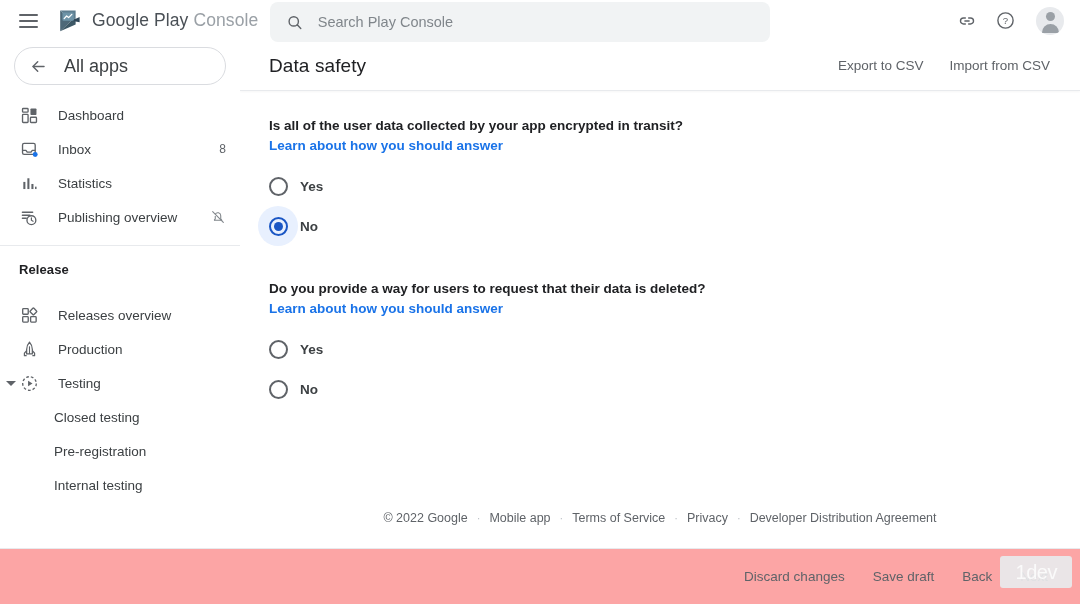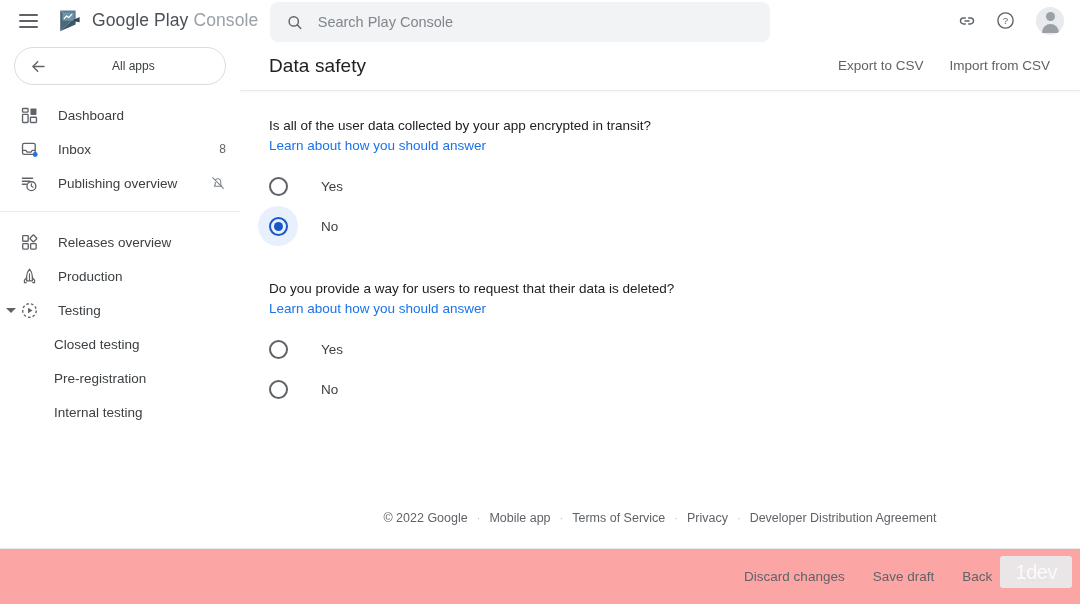--- a/index.html
+++ b/index.html
@@ -66,21 +66,21 @@
   .sidebar {
     position: absolute; left: 0; top: 41px; width: 240px; height: 563px;
     background: #fff; overflow: hidden;
   }
   .allapps {
     margin: 6px 14px 0 14px; height: 38px;
     border: 1px solid #dadce0; border-radius: 19px;
     display: flex; align-items: center; gap: 16px; padding-left: 14px;
     cursor: pointer; background:#fff;
   }
-  .allapps-label { font-size: 12px; color: #3c4043; margin-left: 48px; }
+  .allapps-label { font-size: 18px; color: #3c4043; }
 
   .nav-list { margin-top: 13px; }
   .nav-item {
     height: 34px; display: flex; align-items: center;
     padding-left: 19px; padding-right: 14px; cursor: pointer; gap: 19px;
     position: relative;
   }
   .nav-icon { width: 20px; height: 20px; flex: 0 0 20px; display:flex; align-items:center; justify-content:center; }
   .nav-label { font-size: 13.5px; color: #3c4043; white-space: nowrap; }
   .nav-trailing { margin-left: auto; font-size: 12px; color:#5f6368; display:flex; align-items:center; }
@@ -111,21 +111,21 @@
   .page-head {
     position: relative; height: 49px; display: flex; align-items: center;
     padding: 0 30px 0 29px;
   }
   .page-title { font-size: 19px; color: #202124; font-weight: 400; letter-spacing: .1px; }
   .head-actions { margin-left: auto; display: flex; align-items: center; gap: 26px; }
   .head-action { font-size: 13.5px; color: #5f6368; cursor: pointer; white-space: nowrap; }
   .head-rule { height: 1px; background: #e8eaed; margin: 0 0 0 0; box-shadow: 0 1px 2px rgba(60,64,67,.06); }
 
   .content { padding: 26px 29px 0 29px; }
-  .question-block { margin-bottom: 31px; }
+  .question-block { margin-bottom: 31px; font-weight: bold; }
   .question-text { font-size: 13.5px; color: #202124; line-height: 18px; }
   .learn-link {
     font-size: 13.5px; color: #1a73e8; text-decoration: none;
     display: inline-block; margin-top: 3px; cursor: pointer;
   }
 
   .options { margin-top: 12px; }
   .option-row {
     display: flex; align-items: center; height: 40px; cursor: pointer;
     gap: 0;
@@ -138,21 +138,21 @@
   .radio-hit.checked { background: #e8f0fe; }
   .radio {
     width: 19px; height: 19px; border-radius: 50%;
     border: 2px solid #5f6368; background: transparent;
     display: flex; align-items: center; justify-content: center;
   }
   .radio.checked { border-color: #1a56c4; }
   .radio.checked::after {
     content: ""; width: 9px; height: 9px; border-radius: 50%; background: #1a56c4;
   }
-  .option-label { font-size: 13.5px; color: #3c4043; margin-left: 23px; }
+  .option-label { font-size: 13.5px; color: #3c4043; margin-left: 2px; }
 
   
   .footer-links {
     position: absolute; left: 0; top: 470px; width: 840px;
     display: flex; align-items: center; justify-content: center;
     gap: 0; font-size: 12.5px; color: #5f6368;
   }
   .footer-links .fl { cursor: pointer; white-space: nowrap; }
   .footer-sep { color: #bdc1c6; margin: 0 9px; font-size: 11px; }
   .copyright { cursor: default; }
@@ -266,20 +266,31 @@
           <svg width="19" height="19" viewBox="0 0 24 24">
             <rect x="3.2" y="4.2" width="16" height="14" rx="2" fill="none" stroke="#5f6368" stroke-width="1.7"></rect>
             <path d="M3.2 13.2h4.3l1.6 2.2h4.8l1.6-2.2h3.7" fill="none" stroke="#5f6368" stroke-width="1.7" stroke-linejoin="round"></path>
             <circle cx="19.2" cy="18.4" r="3.1" fill="#1a73e8"></circle>
           </svg>
         </span>
         <span class="nav-label">Inbox</span>
         <span class="nav-trailing">8</span>
       </div>
 
+      <div class="nav-item">
+        <span class="nav-icon">
+          <svg width="19" height="19" viewBox="0 0 24 24">
+            <rect x="4.2" y="10" width="2.6" height="9" fill="#5f6368"></rect>
+            <rect x="9.3" y="5.4" width="2.6" height="13.6" fill="#5f6368"></rect>
+            <rect x="14.4" y="12.6" width="2.6" height="6.4" fill="#5f6368"></rect>
+            <rect x="19" y="16" width="1.9" height="3" fill="#5f6368"></rect>
+          </svg>
+        </span>
+        <span class="nav-label">Statistics</span>
+      </div>
 
       <div class="nav-item">
         <span class="nav-icon">
           <svg width="19" height="19" viewBox="0 0 24 24">
             <line x1="3" y1="5.4" x2="16" y2="5.4" stroke="#5f6368" stroke-width="1.7" stroke-linecap="round"></line>
             <line x1="3" y1="9.2" x2="12.5" y2="9.2" stroke="#5f6368" stroke-width="1.7" stroke-linecap="round"></line>
             <line x1="3" y1="13" x2="8" y2="13" stroke="#5f6368" stroke-width="1.7" stroke-linecap="round"></line>
             <circle cx="14.4" cy="15.4" r="5.6" fill="none" stroke="#5f6368" stroke-width="1.7"></circle>
             <path d="M14.4 12.4v3.1l2.1 1.3" fill="none" stroke="#5f6368" stroke-width="1.5" stroke-linecap="round"></path>
           </svg>
@@ -290,20 +301,21 @@
             <path d="M6.2 17h11.6l-1.7-2.2V10a4.4 4.4 0 0 0-8.2-2.2" fill="none" stroke="#80868b" stroke-width="1.6" stroke-linejoin="round"></path>
             <path d="M7.9 10.6v4.2L6.2 17" fill="none" stroke="#80868b" stroke-width="1.6" stroke-linejoin="round"></path>
             <line x1="4" y1="4" x2="20" y2="20" stroke="#80868b" stroke-width="1.6" stroke-linecap="round"></line>
           </svg>
         </span>
       </div>
     </div>
 
     <div class="divider"></div>
 
+    <div class="section-title">Release</div>
 
     <div class="nav-list">
 
       <div class="nav-item">
         <span class="nav-icon">
           <svg width="19" height="19" viewBox="0 0 24 24">
             <rect x="3.4" y="3.4" width="7" height="7" rx="1" fill="none" stroke="#5f6368" stroke-width="1.7"></rect>
             <rect x="3.4" y="13.4" width="7" height="7" rx="1" fill="none" stroke="#5f6368" stroke-width="1.7"></rect>
             <rect x="13.4" y="13.4" width="7" height="7" rx="1" fill="none" stroke="#5f6368" stroke-width="1.7"></rect>
             <rect x="13.6" y="3.6" width="6.6" height="6.6" rx="1" fill="none" stroke="#5f6368" stroke-width="1.7" transform="rotate(45 16.9 6.9)"></rect>

